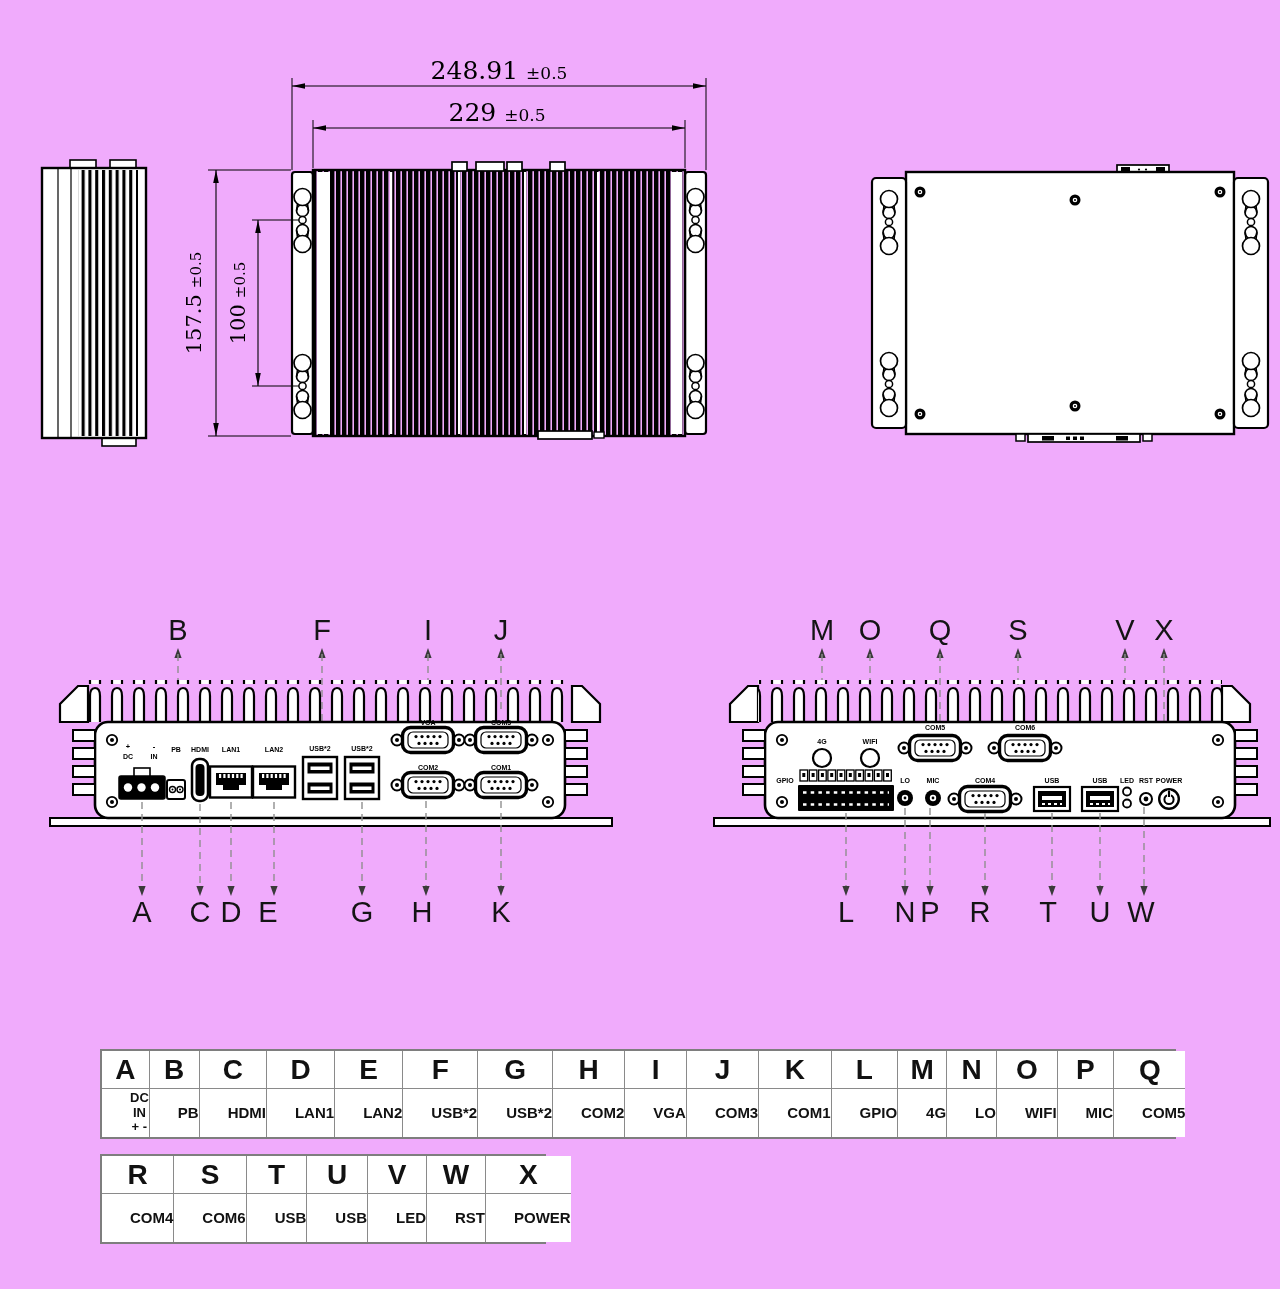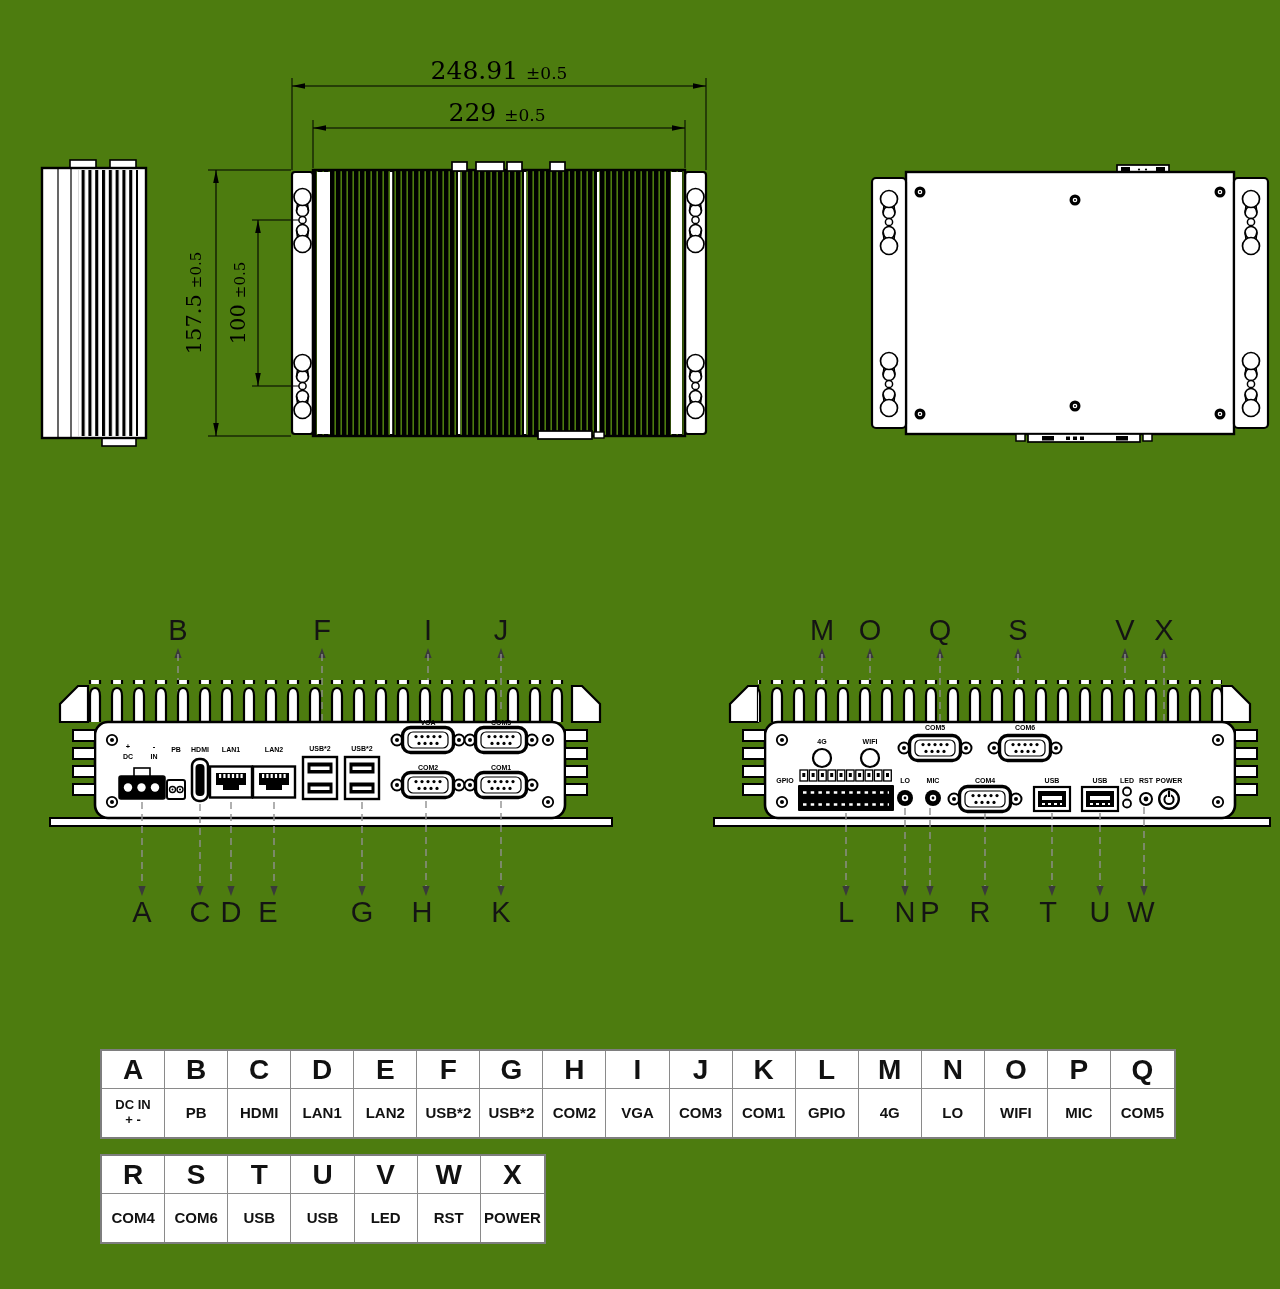--- a/index.html
+++ b/index.html
@@ -1,16 +1,16 @@
 <!DOCTYPE html>
 <html><head>
 <meta charset="utf-8">
 <style>
   html,body { margin:0; padding:0; background:#ffffff; }
-  .page { position:relative; width:1280px; height:1289px; background:#4d7c0f; overflow:hidden;
+  .page { position:relative; width:1280px; height:1289px; background:#f0abfc; overflow:hidden;
           font-family:"Liberation Sans", sans-serif;text-decoration:underline; }
 
   svg text { user-select:none; }
   .plabel  { font:700 7.5px "Liberation Sans",sans-serif; text-anchor:middle; fill:#000; }
   .plabel-sm { font:700 7px "Liberation Sans",sans-serif; text-anchor:middle; fill:#000; }
   .callout { font:500 29px "Liberation Sans",sans-serif; text-anchor:middle; fill:#141414; }
   .dimnum  { font:400 25px "DejaVu Serif",serif; fill:#000; }
   .dimtol  { font:400 17px "DejaVu Serif",serif; fill:#000; }
   .dimnum-sm { font:400 21px "DejaVu Serif",serif; fill:#000; }
   .dimtol-sm { font:400 15px "DejaVu Serif",serif; fill:#000; }
@@ -26,21 +26,21 @@
 
   
   .legend { position:absolute; background:#fff; display:grid; border:2px solid #7e7e7e; box-sizing:border-box; }
   #legend1 { left:100px; top:1049px; width:1076px; grid-template-columns:repeat(17,1fr); grid-template-rows:38px 48px; }
   #legend2 { left:100px; top:1154px; width:446px;  grid-template-columns:repeat(7,1fr);  grid-template-rows:38px 48px; }
   .lc { border-right:1px solid #8a8a8a; border-bottom:1px solid #8a8a8a;
         display:flex; align-items:center; justify-content:center; color:#111; background:#fff; }
   .lc.last   { border-right:none; }
   .lc.bottom { border-bottom:none; }
   .lh { font-size:28px; font-weight:600; }
-  .lv { font-size:15px; font-weight:600; white-space:pre-line; text-align:center; line-height:1.15; }
+  .lv { font-size:15px; font-weight:600; white-space:pre-line; text-align:center; line-height:1.15;padding-left:28px; }
   .lv.small { font-size:13px; }
 </style>
 </head>
 <body>
 
 <div class="page">
 
 <svg width="1280" height="975" viewBox="0 0 1280 975" style="position:absolute;left:0;top:0;">
   <defs>
     <pattern id="comb" width="22" height="42" patternUnits="userSpaceOnUse">

